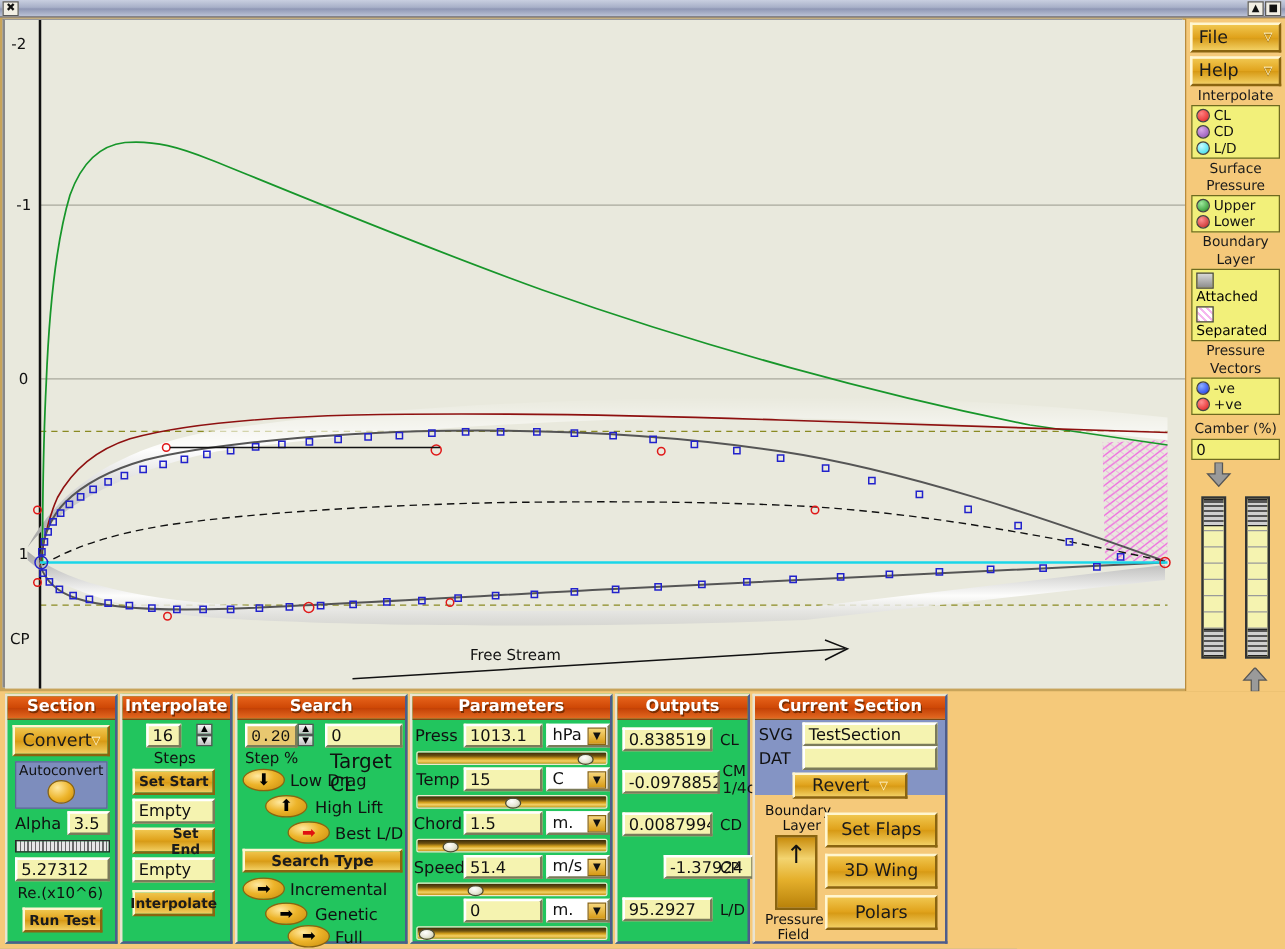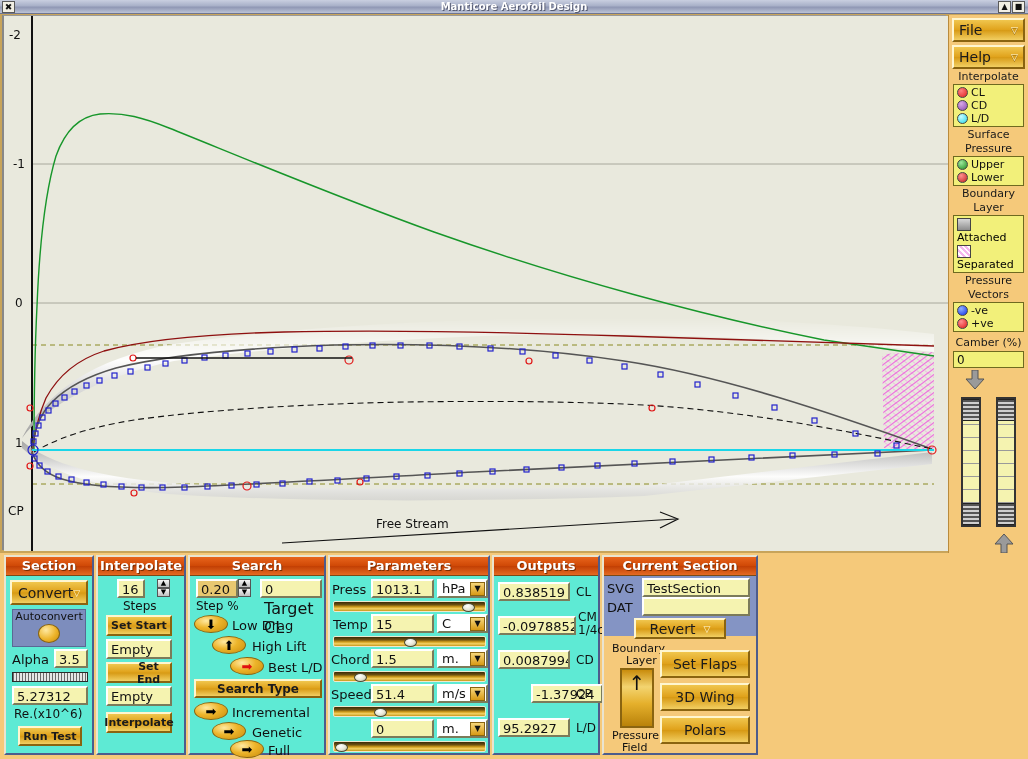--- a/index.html
+++ b/index.html
@@ -100,21 +100,21 @@
     border-top: 1px solid #222; border-bottom: 1px solid #222;
   }
 
   
   .bottom {
     position: absolute; left: 0; top: 553px; width: 1028px; height: 206px;
     background: #f5c97a;
   }
   .panel {
     position: absolute; top: 2px; height: 200px;
-    background: #5eead4;
+    background: #22c55e;
     border: 2px solid #e9e4d0; border-right-color: #4d5c8c; border-bottom-color: #4d5c8c;
   }
   .panel-head {
     height: 19px; background: linear-gradient(to bottom,#e8641c 0%, #cf4806 50%, #c23f04 51%, #e46a22 100%);
     color: #ffffff; font-size: 13px; font-weight: bold; text-align: center;
     line-height: 18px; border-bottom: 1px solid #7a4a16;
     text-shadow: 1px 1px 0 #7a2d00;
   }
   .panel-body { position: relative; height: 179px; }
 
@@ -193,21 +193,20 @@
     position: absolute; right: 2px; top: 0px; font-size: 11px; color: #111;
   }
 </style>
 </head>
 <body>
 
 <div id="app">
 
   <div class="titlebar">
     <div class="close-btn">✖</div>
-    <div class="title-text">Manticore Aerofoil Design</div>
     <div class="win-right">
       <div class="winbtn">▲</div>
       <div class="winbtn">■</div>
     </div>
   </div>
 
   <div class="plotwrap">
     <svg class="plot-svg" width="944" height="535" viewBox="0 0 944 535">
       <defs>
         <linearGradient id="blUpper" x1="0" y1="0" x2="0" y2="1">
@@ -516,21 +515,21 @@
         <div class="field" style="position:absolute;left:8px;top:63px;width:66px;height:20px;">Empty</div>
         <div class="gbtn" style="position:absolute;left:8px;top:86px;width:66px;height:21px;padding-left:19px;">Set End</div>
         <div class="field" style="position:absolute;left:8px;top:110px;width:66px;height:20px;">Empty</div>
         <div class="gbtn" style="position:absolute;left:8px;top:136px;width:66px;height:21px;">Interpolate</div>
       </div>
     </div>
 
     <div class="panel" style="left:188px; width:138px;">
       <div class="panel-head">Search</div>
       <div class="panel-body">
-        <div class="field" style="position:absolute;left:6px;top:3px;width:42px;height:19px;background:#e8c870;">0.20</div>
+        <div class="field" style="position:absolute;left:6px;top:3px;width:42px;height:19px;background:#e8c870;font-family:Liberation Mono, monospace;">0.20</div>
         <div class="spin" style="left:48px;top:3px;">
           <div>▲</div>
           <div>▼</div>
         </div>
         <div class="field" style="position:absolute;left:70px;top:3px;width:62px;height:19px;">0</div>
         <div class="lbl" style="left:6px;top:23px;font-size:12px;text-align:center;">Step %</div>
         <div class="lbl" style="left:74px;top:23px;font-size:16px;">Target CL</div>
 
         <div class="oval" style="left:4px;top:39px;">
           <span class="ar">⬇</span>

